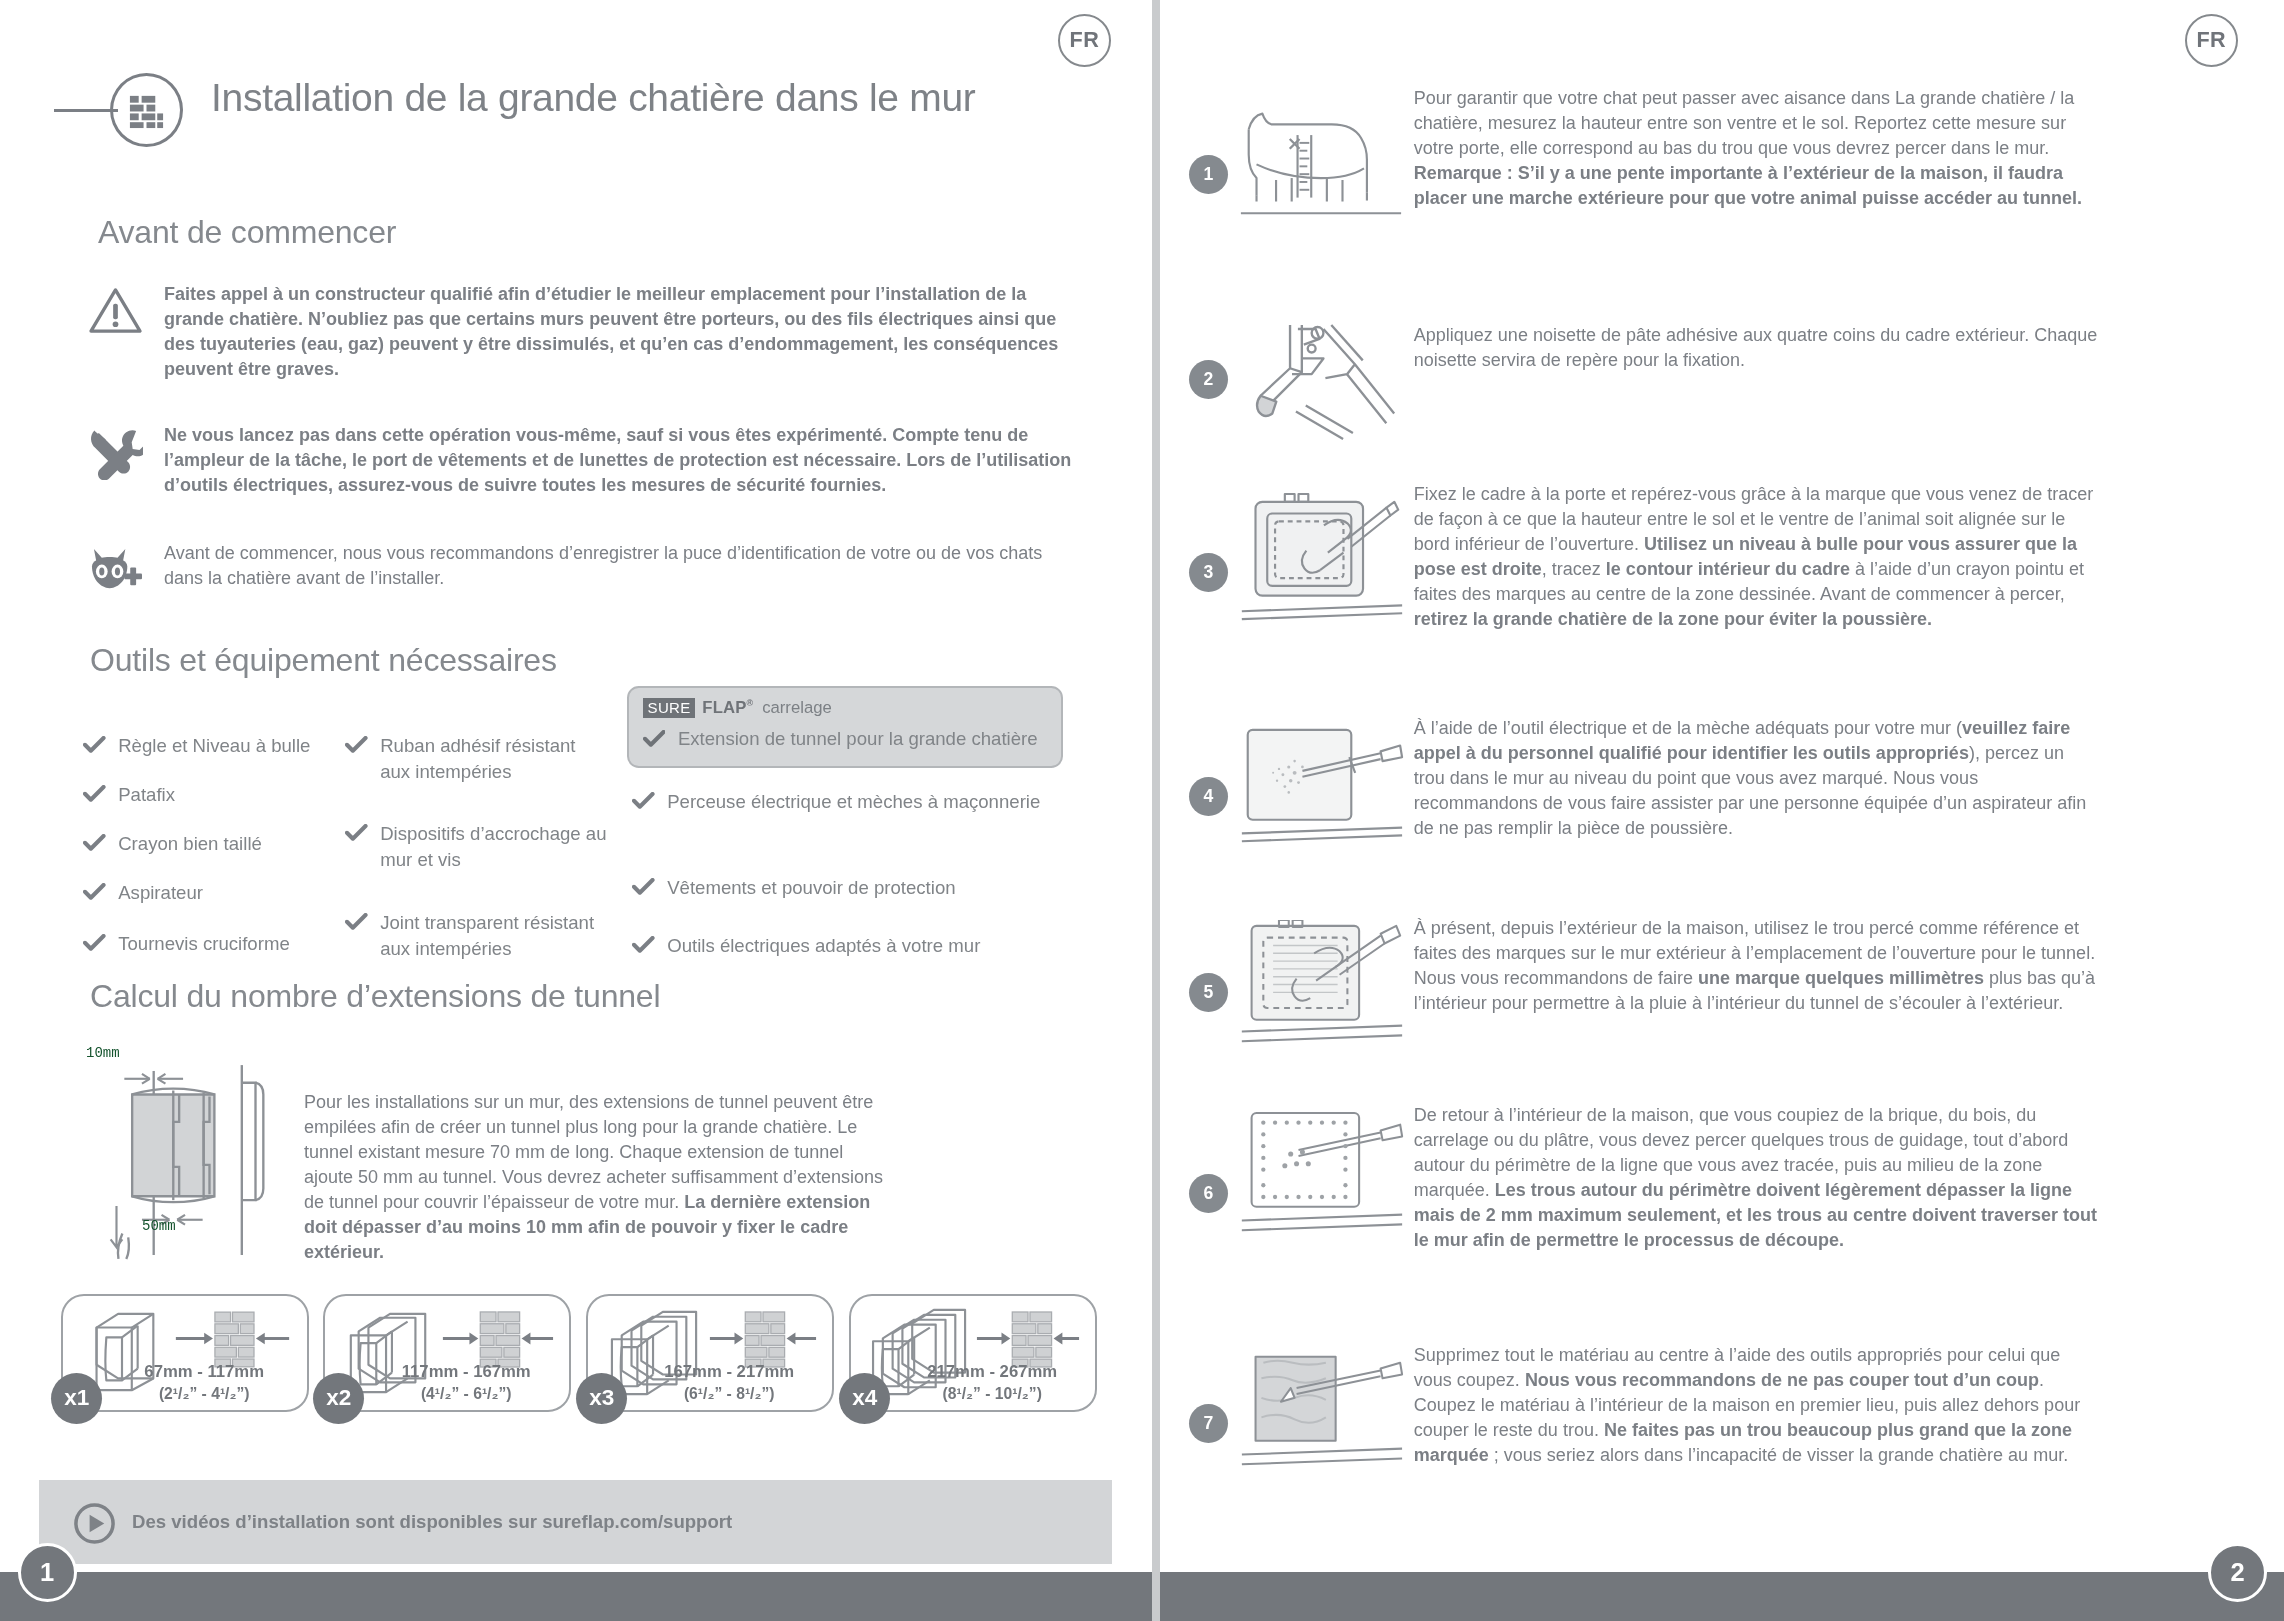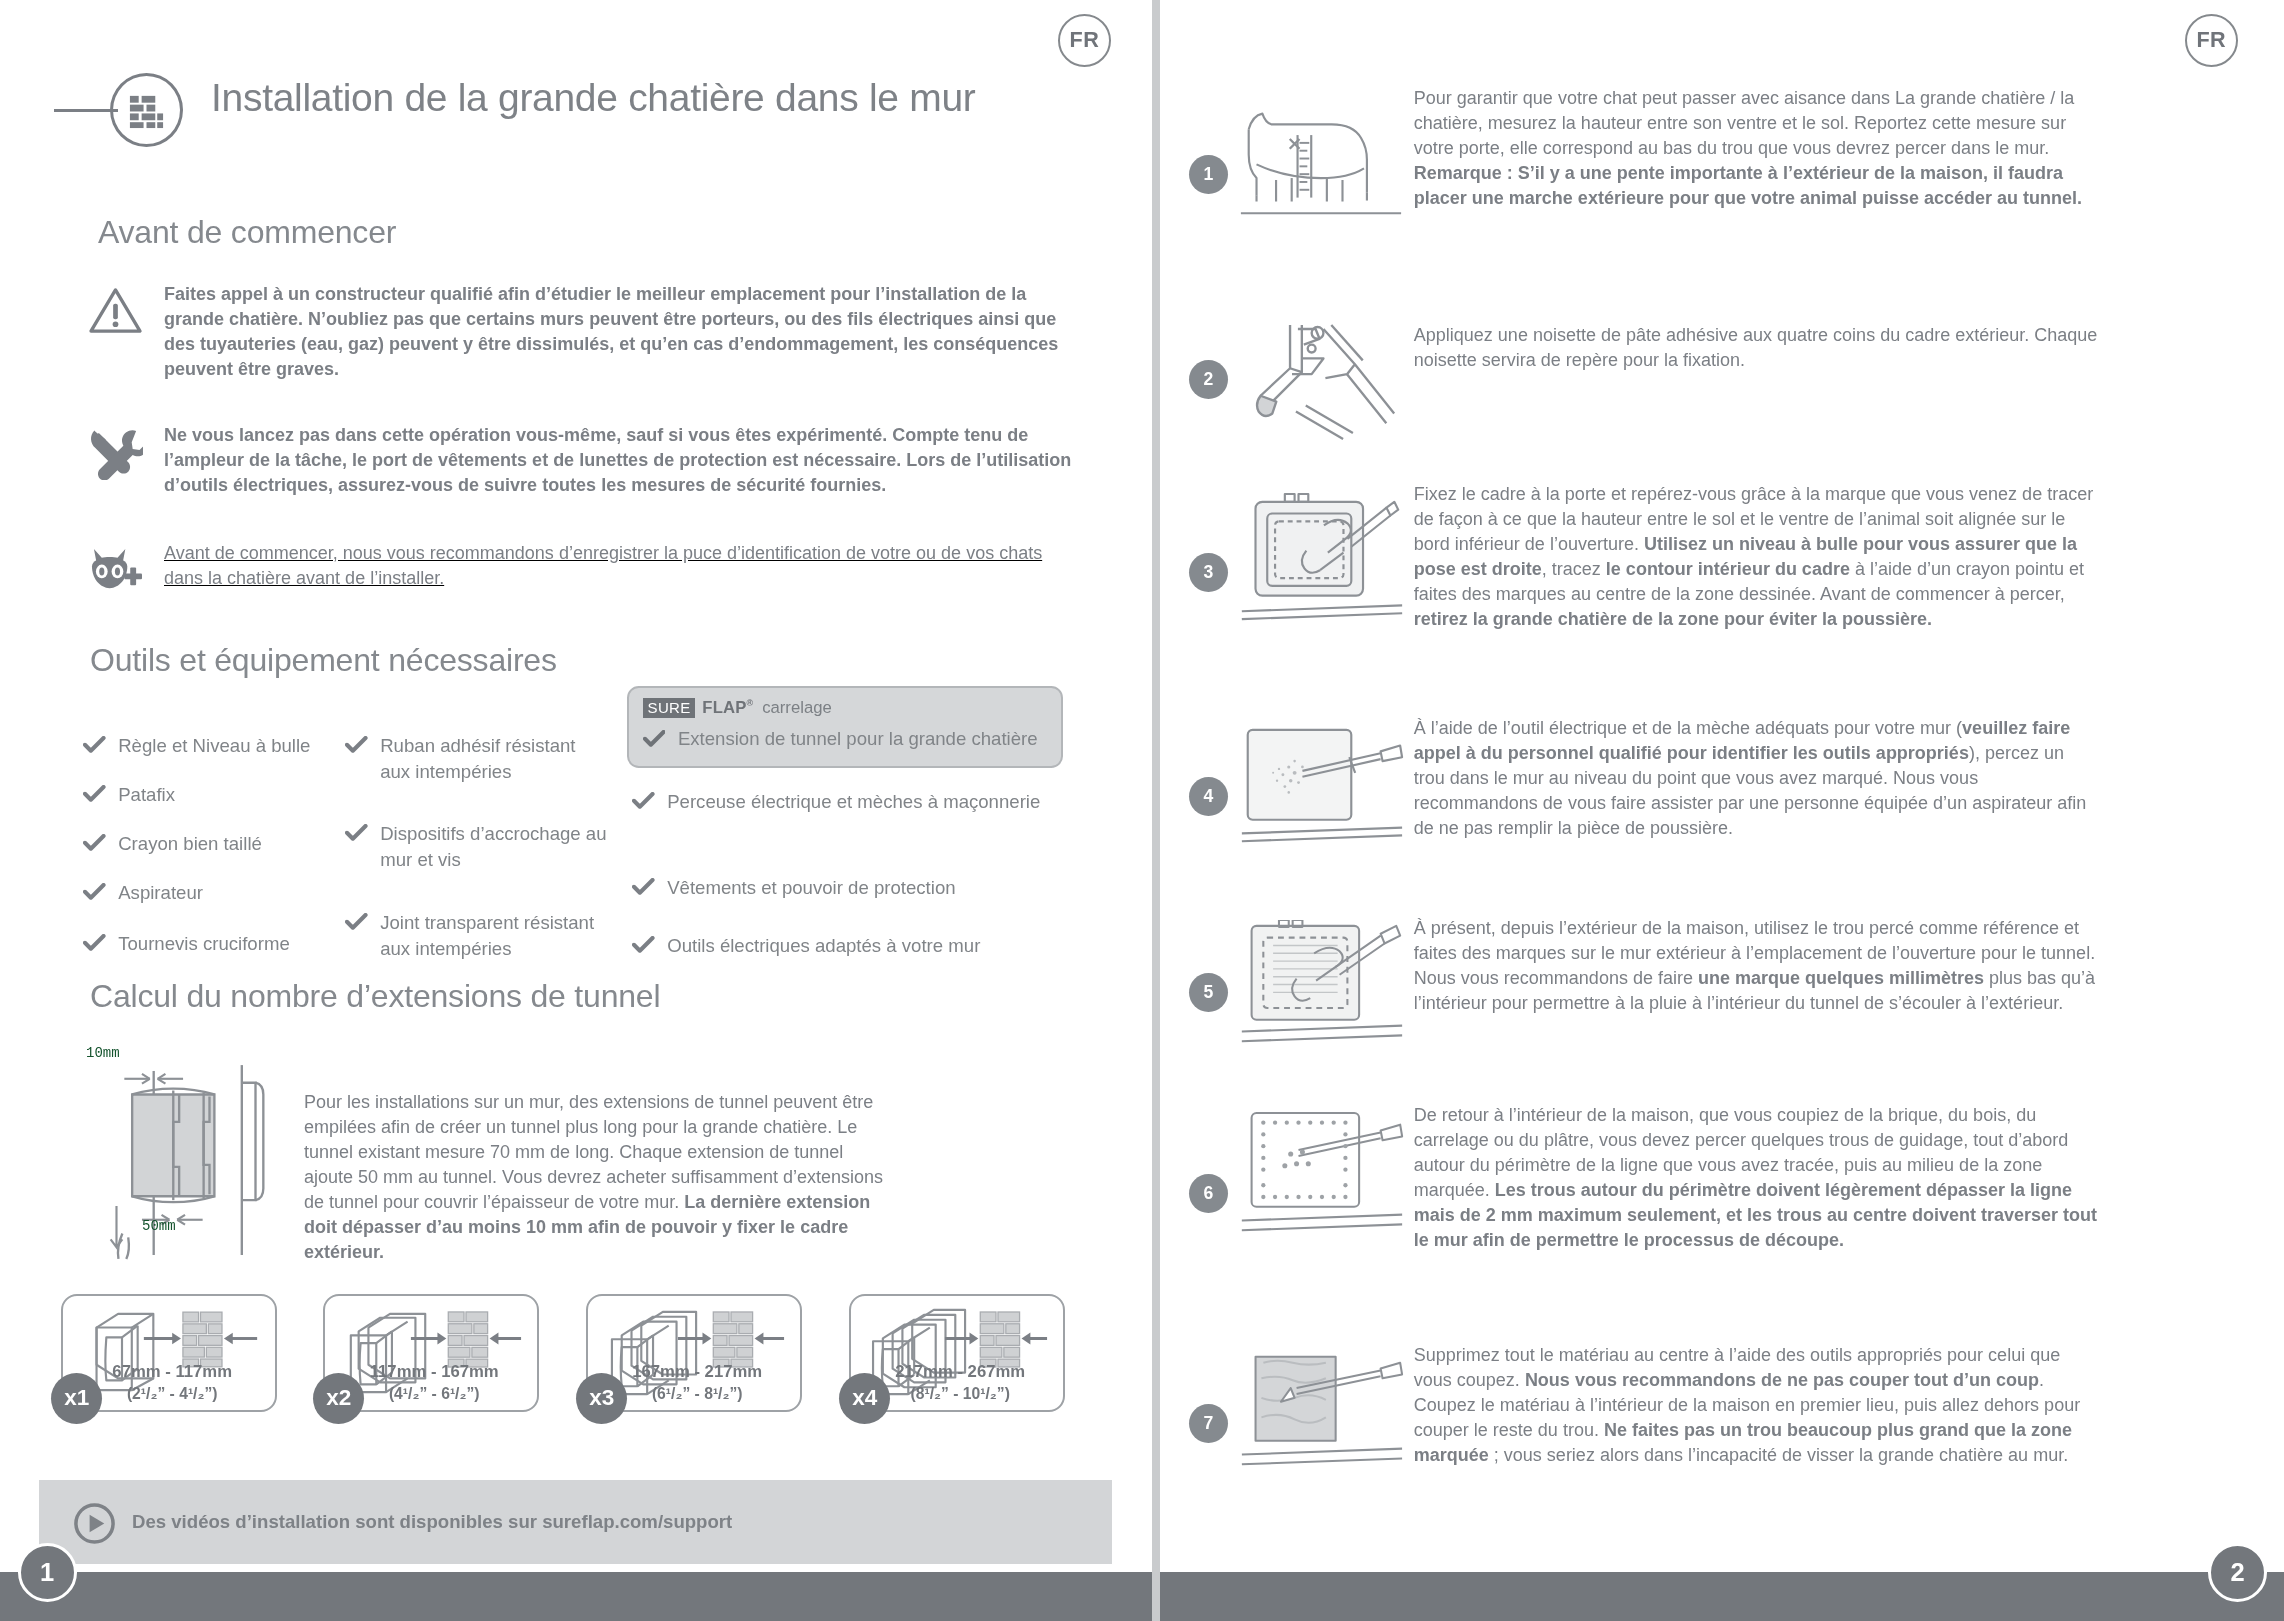--- a/index.html
+++ b/index.html
@@ -77,22 +77,22 @@
   
   .calc-txt {
     position: absolute; left: 304px; top: 1090px; width: 593px;
     font-size: 18px; line-height: 25px; color: #7b7f85; font-weight: 300;
   }
   .calc-txt b { font-weight: bold; }
   .dim-label { position: absolute; font-size: 14px; color: #14532d; font-weight: 300; font-family: Liberation Mono, monospace; }
 
   
   .ext-card {
-    position: absolute; top: 1294px; width: 216px; height: 118px;
-    border: 2.5px solid #9ea2a6; border-radius: 16px; background: #fff;
+    position: absolute; top: 1294px; width: 248px; height: 118px;
+    border: 2.5px solid #9ea2a6; border-radius: 23px; background: #fff;
   }
   .ext-badge {
     position: absolute; left: -11.8px; bottom: -13.7px;
     width: 51px; height: 51px; border-radius: 50%; background: #73777c;
     color: #fff; font-weight: bold; font-size: 22.5px;
     display: flex; align-items: center; justify-content: center;
   }
   .ext-range {
     position: absolute; right: 9.8px; bottom: 5.9px; width: 186px; text-align: center;
     font-size: 16.7px; font-weight: bold; color: #73777c; line-height: 21.6px;
@@ -181,21 +181,21 @@
       <div class="note-icon">
         <svg width="55" height="49" viewBox="0 0 56 50">
           <path d="M28 4 L53 46 H3 Z" fill="none" stroke="#7b7f85" stroke-width="3.4" stroke-linejoin="round"></path>
           <rect x="25.6" y="18" width="4.8" height="16" rx="2" fill="#7b7f85"></rect>
           <circle cx="28" cy="39" r="2.9" fill="#7b7f85"></circle>
         </svg>
       </div>
       <div class="note-txt bold">Faites appel à un constructeur qualifié afin d’étudier le meilleur emplacement pour l’installation de la grande chatière. N’oubliez pas que certains murs peuvent être porteurs, ou des fils électriques ainsi que des tuyauteries (eau, gaz) peuvent y être dissimulés, et qu’en cas d’endommagement, les conséquences peuvent être graves.</div>
     </div>
 
-    <div class="note" style="left:88px; top:541px; width:990px;text-decoration:underline;">
+    <div class="note" style="left:88px; top:541px; width:990px;">
       <div class="note-icon">
         <svg width="57" height="51" viewBox="0 0 58 52">
           <g fill="#7b7f85">
             <path d="M6 4 L9 20 C9 20 14 14 22 14 C30 14 35 20 35 20 L38 4 L30 13 C27 12 17 12 14 13 Z"></path>
             <path d="M4 22 C4 34 12 44 22 44 C32 44 40 34 40 22 C40 16 33 13 22 13 C11 13 4 16 4 22 Z"></path>
             <ellipse cx="14" cy="27" rx="6" ry="7" fill="#ffffff"></ellipse>
             <ellipse cx="30" cy="27" rx="6" ry="7" fill="#ffffff"></ellipse>
             <ellipse cx="14" cy="27" rx="2.6" ry="4" fill="#7b7f85"></ellipse>
             <ellipse cx="30" cy="27" rx="2.6" ry="4" fill="#7b7f85"></ellipse>
             <path d="M22 33 l-3 2 3 3 3-3z"></path>

